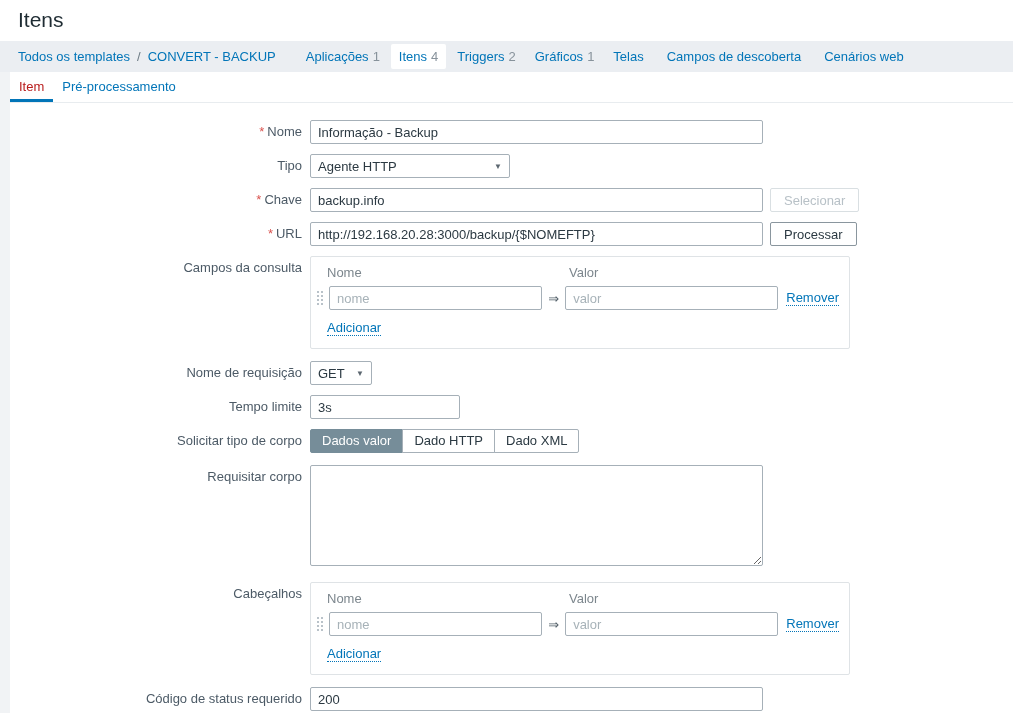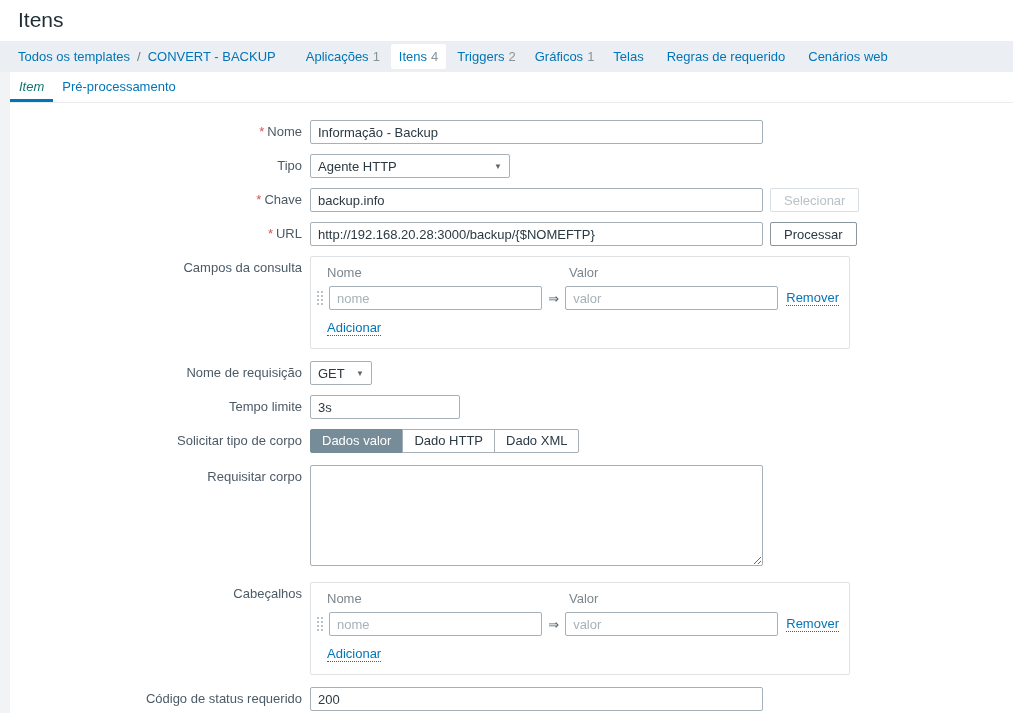--- a/index.html
+++ b/index.html
@@ -30,21 +30,21 @@
   .nav-item.active { background:#ffffff; }
   .nav-count { color:#87929b; margin-left:4px; }
 
   
   .content-wrap { background:#f1f3f5; padding-left:10px; min-height:646px; }
   .widget { background:#ffffff; min-height:646px; }
 
   
   .tab-row { display:flex; border-bottom:1px solid #e8ecef; }
   .tab { padding:7px 9px 5px; cursor:pointer; }
-  .tab.active { color:#0f766e; border-bottom:3px solid #0275b8;font-style:italic; }
+  .tab.active { color:#b91c1c; border-bottom:3px solid #0275b8; }
   .tab.inactive { color:#0275b8; border-bottom:3px solid transparent; }
 
   
   .form { padding-top:17px; }
   .row { display:flex; align-items:flex-start; margin-bottom:10px; }
   .lbl { width:300px; text-align:right; padding:4px 8px 0 0; color:#4c5a66; flex:none; }
   .req { color:#d9534f; margin-right:3px; }
 
   .txt {
     height:24px; border:1px solid #a6b0b8; border-radius:2px;
@@ -134,21 +134,21 @@
     <span class="nav-item">
       <a>Triggers</a><span class="nav-count">2</span>
     </span>
     <span class="nav-item">
       <a>Gráficos</a><span class="nav-count">1</span>
     </span>
     <span class="nav-item">
       <a>Telas</a><span class="nav-count"></span>
     </span>
     <span class="nav-item">
-      <a>Regras de requerido</a><span class="nav-count"></span>
+      <a>Campos de descoberta</a><span class="nav-count"></span>
     </span>
     <span class="nav-item">
       <a>Cenários web</a><span class="nav-count"></span>
     </span>
   </div>
 </div>
 
 <div class="content-wrap">
   <div class="widget">
 

